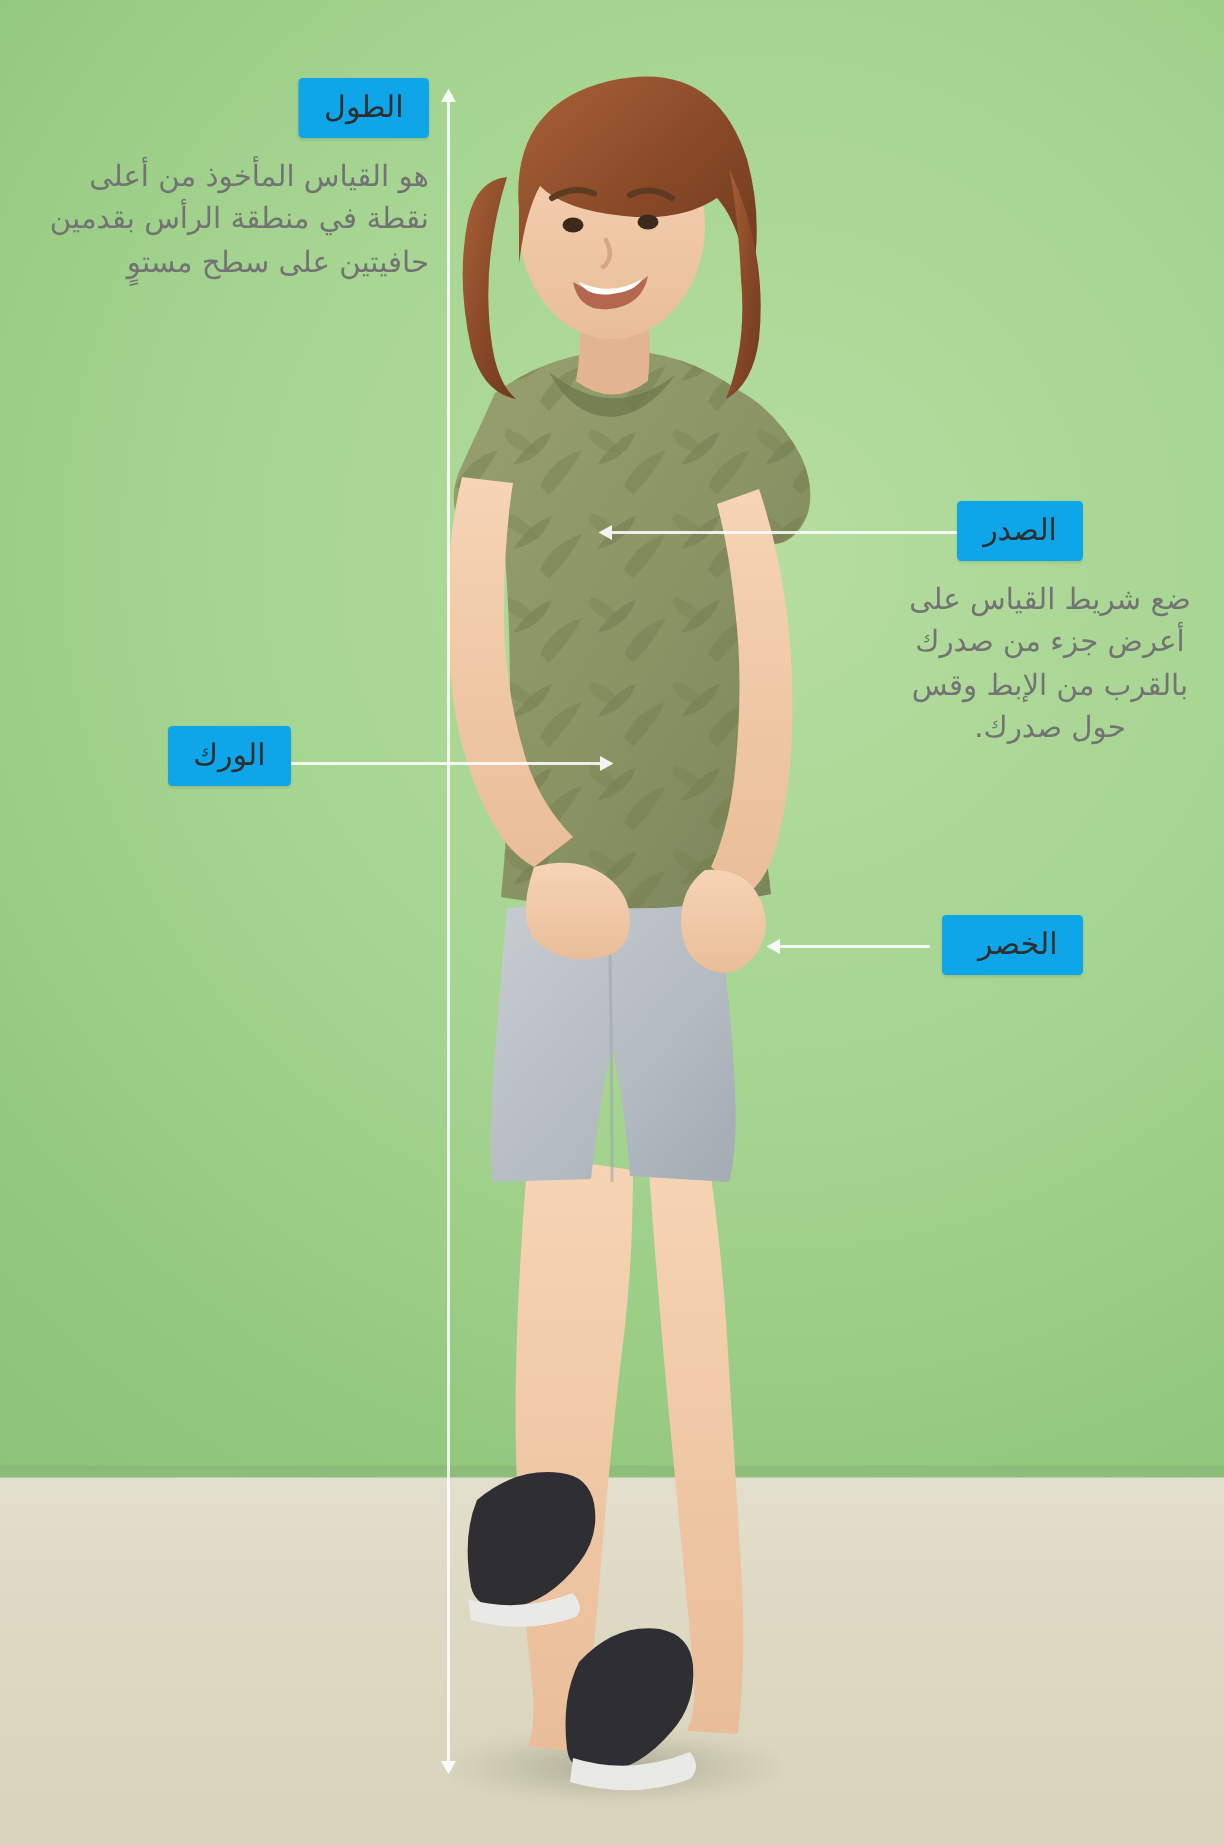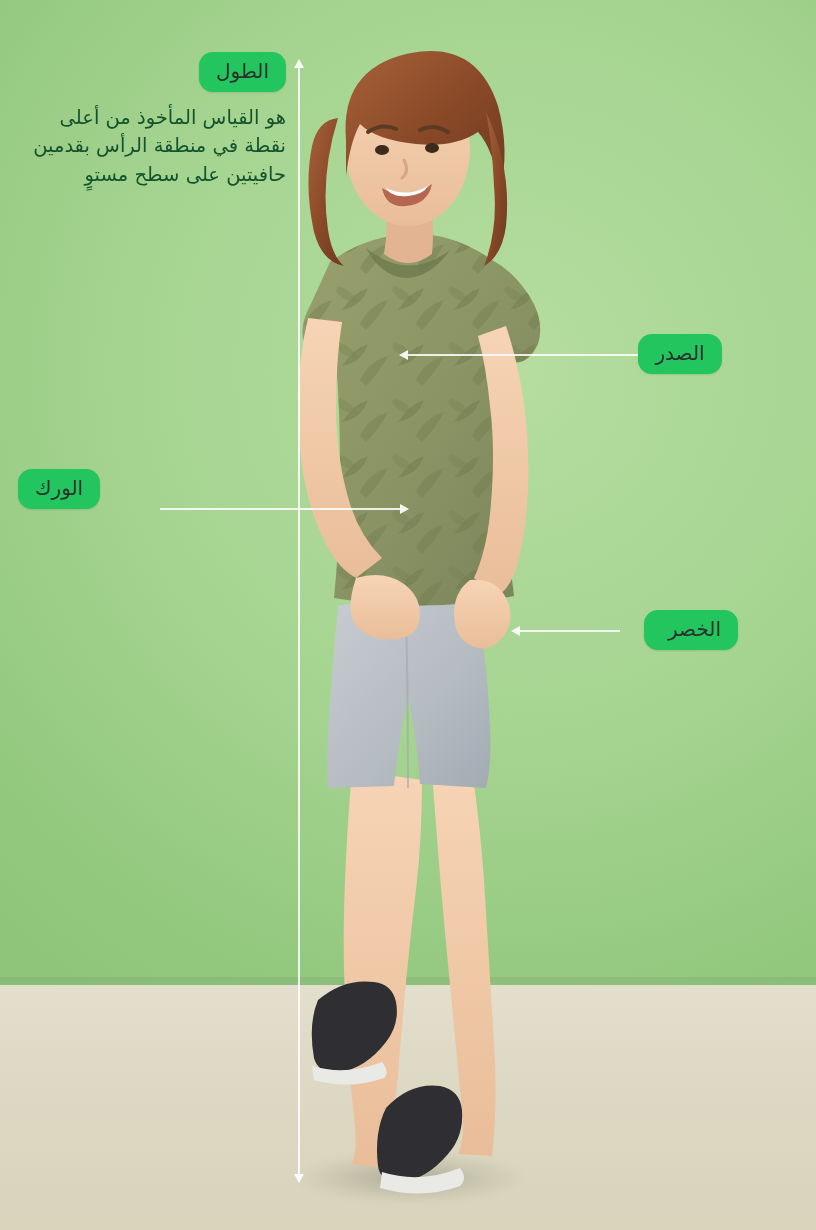--- a/index.html
+++ b/index.html
@@ -78,52 +78,52 @@
     border-top: 5px solid transparent;
     border-bottom: 5px solid transparent;
   }
   .lead .arrow-l { left: -9px; border-right: 9px solid rgba(255,255,255,0.9); }
   .lead .arrow-r { right: -9px; border-left: 9px solid rgba(255,255,255,0.9); }
 
   
   .callout { position: absolute; }
   .chip {
     display: inline-block;
-    background: #22c55e;
+    background: #0ea5e9;
     color: #2e2e2e;
     font-size: 20px;
     line-height: 1;
     padding: 9px 17px 11px;
-    border-radius: 14px;
+    border-radius: 3px;
     box-shadow: 0 1px 2px rgba(0,0,0,0.10);
     white-space: nowrap;
     font-weight: 400;
   }
   .desc {
     margin-top: 12px;
-    color: #14532d;
+    color: #737373;
     font-size: 19.5px;
     line-height: 1.45;
     font-weight: 400;
   }
 
   
   #callout-height { left: 18px; top: 52px; width: 268px; text-align: right; }
   #callout-height .desc { width: 262px; }
 
   #callout-chest { left: 600px; top: 334px; width: 222px; text-align: center; }
   #callout-chest .chip { margin-right: 62px; }
   #callout-chest .desc { width: 200px; margin-right: 22px; }
 
-  #callout-hip { left: 18px; top: 469px; width: 238px; text-align: left; }
+  #callout-hip { left: 18px; top: 484px; width: 238px; text-align: right; }
   #callout-hip .chip { margin-right: 62px; }
   #callout-hip .desc { width: 232px; }
 
   #callout-waist { left: 562px; top: 610px; width: 240px; text-align: right; }
-  #callout-waist .chip { margin-right: 64px; padding-left: 24px; }
+  #callout-waist .chip { margin-right: 80px; padding-left: 24px; }
   #callout-waist .desc { width: 208px; margin-right: 28px; }
 
   
   #lead-chest { left: 408px; top: 354px; width: 232px; }
   #lead-hip   { left: 160px; top: 508px; width: 240px; }
   #lead-waist { left: 520px; top: 630px; width: 100px; }
 </style>
 </head>
 <body>
 
@@ -209,20 +209,21 @@
     <span class="arrow-l"></span>
   </div>
 
   <div class="callout" id="callout-height">
     <div class="chip">الطول</div>
     <div class="desc">هو القياس المأخوذ من أعلى نقطة في منطقة الرأس بقدمين حافيتين على سطح مستوٍ</div>
   </div>
 
   <div class="callout" id="callout-chest">
     <div class="chip">الصدر</div>
+    <div class="desc">ضع شريط القياس على أعرض جزء من صدرك بالقرب من الإبط وقس حول صدرك.</div>
   </div>
 
   <div class="callout" id="callout-hip">
     <div class="chip">الورك</div>
   </div>
 
   <div class="callout" id="callout-waist">
     <div class="chip">الخصر</div>
   </div>
 

